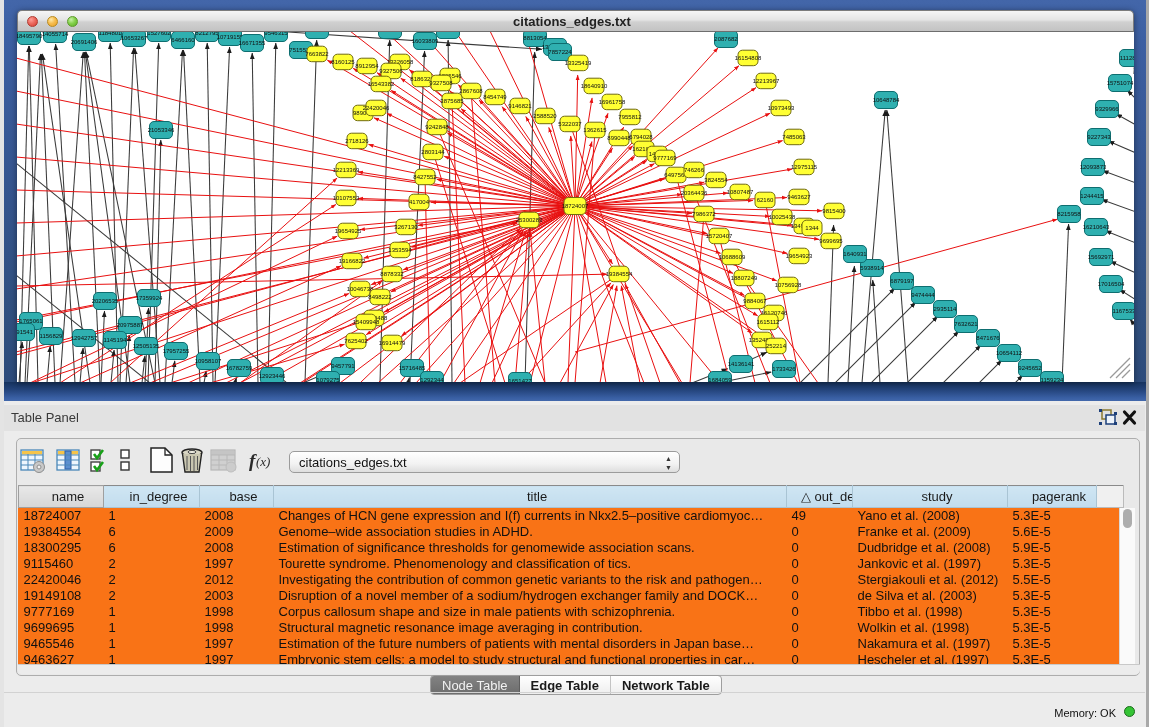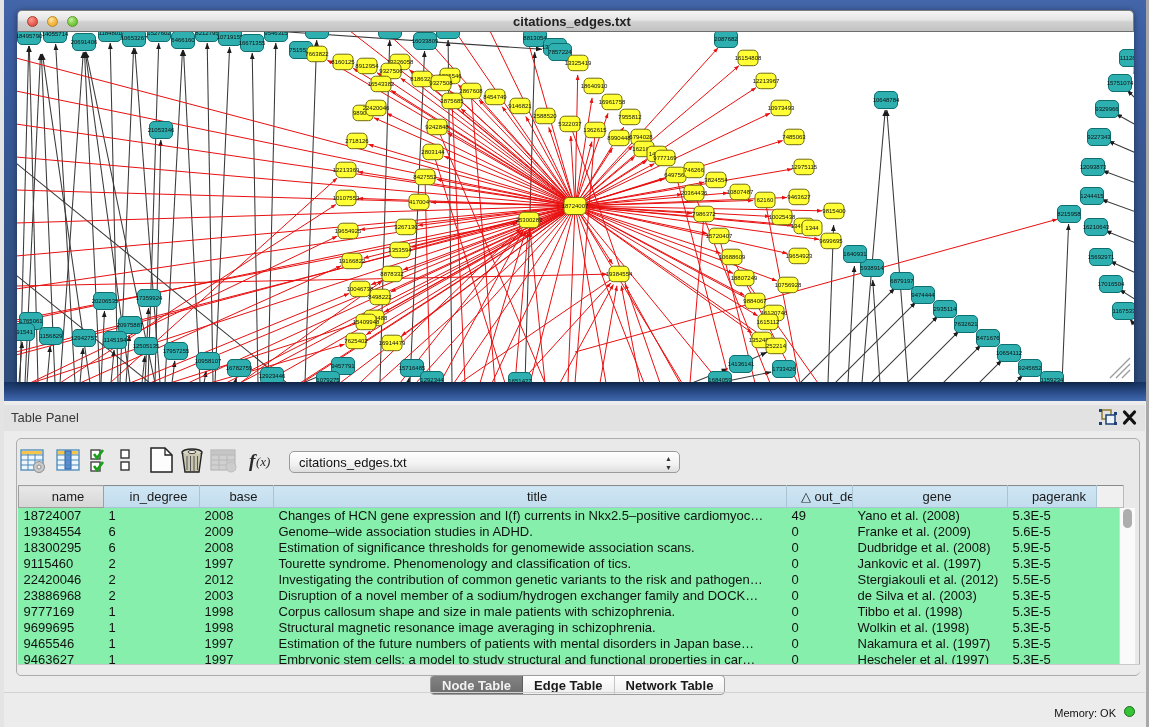--- a/index.html
+++ b/index.html
@@ -24,35 +24,35 @@
 #ptitle .t{position:absolute;left:7px;top:5px;font-size:13px;color:#393939}
 #pticons{position:absolute;right:8px;top:4px}
 #container{position:absolute;left:16px;top:37px;width:1124px;height:238px;background:#e9e9e9;
   border:1px solid #adadad;border-radius:5px}
 #toolbar{position:absolute;left:0;top:0;width:100%;height:45px}
 .dd{position:absolute;left:272px;top:12px;width:391px;height:22px;border:1px solid #9b9b9b;border-radius:5px;
   background:linear-gradient(180deg,#ffffff,#f2f2f2 60%,#dedede);font-size:13px;color:#111}
 .dd .lbl{position:absolute;left:9px;top:3px}
 .dd .arr{position:absolute;right:7px;top:2px;font-size:7px;color:#333;line-height:9px}
 table.grid{position:absolute;left:1px;top:46px;border-collapse:collapse;table-layout:fixed;width:1105px;
-  font-size:13px;background:#86efac}
+  font-size:13px;background:#f97316}
 table.grid th{height:21px;line-height:21px;font-weight:normal;color:#1a1a1a;white-space:nowrap;overflow:hidden;padding:0 0 0 14px;
   background:linear-gradient(180deg,#cfe6f3,#c2dcee);border:1px solid #a9c4d4;border-top:1px solid #8a8a8a}
 table.grid th.first{background:linear-gradient(180deg,#e8e8e8,#d6d6d6);border:1px solid #9f9f9f}
 table.grid th.last{background:#f0f0f0;border:1px solid #bbb;border-top:1px solid #8a8a8a}
 table.grid td{height:16px;line-height:16px;padding:0 0 0 5px;white-space:nowrap;overflow:hidden;color:#111}
 col.c1{width:85px}col.c2{width:96px}col.c3{width:74px}col.c4{width:513px}
 col.c5{width:66px}col.c6{width:155px}col.c7{width:89px}col.c8{width:27px}
 #vsb{position:absolute;right:4px;top:69px;width:16px;height:157px;background:#fafafa;border-left:1px solid #d8d8d8}
 #vsb .thumb{position:absolute;left:3px;top:1px;width:9px;height:19px;border-radius:5px;background:#adadad}
 #tbot{position:absolute;left:1px;bottom:1px;height:10px;width:1122px;background:#ececec;border-top:1px solid #c9c9c9;border-radius:0 0 4px 4px}
 #tabs{position:absolute;left:430px;top:274px;height:20px;border:1px solid #9e9e9e;border-radius:4px;overflow:hidden;
   background:linear-gradient(180deg,#ffffff,#eeeeee);font-size:13px;font-weight:bold;color:#1a1a1a}
 #tabs .seg{float:left;height:20px;line-height:19px;padding:0 11px;border-right:1px solid #c4c4c4}
-#tabs .seg.sel{background:linear-gradient(180deg,#838383,#6a6a6a);color:#f2f2f2;font-weight:bold;border-right:1px solid #5e5e5e}
+#tabs .seg.sel{background:linear-gradient(180deg,#838383,#6a6a6a);color:#f2f2f2;font-weight:normal;border-right:1px solid #5e5e5e}
 #tabs .seg:last-child{border-right:none}
 #status{position:absolute;left:0;top:291px;width:1145px;height:31px;border-top:1px solid #d2d2d2}
 #status .m{position:absolute;right:29px;top:14px;font-size:11px;color:#111}
 #status .led{position:absolute;right:10px;top:13px;width:11px;height:11px;border-radius:50%;
   background:#35c435;border:1px solid #1d6b1d}
 #ledge{position:absolute;left:0;top:0;width:4px;height:727px;background:#e4e4e4}
 #redge{position:absolute;right:0;top:0;width:3px;height:727px;background:#a9a9a9}
 </style></head>
 <body>
 <div id="desktop">
@@ -674,21 +674,21 @@
           <col class="c7">
           <col class="c8">
         </colgroup>
       <tbody>
           <tr>
         <th class="first">name</th>
             <th>in_degree</th>
             <th>base</th>
             <th>title</th>
         <th style="text-align:left;">△ out_de…</th>
-            <th>gene</th>
+            <th>study</th>
             <th>pagerank</th>
             <th class="last"></th>
       </tr>
       <tr>
             <td class="c1">18724007</td>
             <td class="c2">1</td>
             <td class="c3">2008</td>
             <td class="c4">Changes of HCN gene expression and I(f) currents in Nkx2.5–positive cardiomyoc…</td>
             <td class="c5">49</td>
             <td class="c6">Yano et al. (2008)</td>
@@ -729,21 +729,21 @@
             <td class="c1">22420046</td>
             <td class="c2">2</td>
             <td class="c3">2012</td>
             <td class="c4">Investigating the contribution of common genetic variants to the risk and pathogen…</td>
             <td class="c5">0</td>
             <td class="c6">Stergiakouli et al. (2012)</td>
             <td class="c7">5.5E-5</td>
             <td class="c8"></td>
           </tr>
           <tr>
-            <td class="c1">23886968</td>
+            <td class="c1">19149108</td>
             <td class="c2">2</td>
             <td class="c3">2003</td>
             <td class="c4">Disruption of a novel member of a sodium/hydrogen exchanger family and DOCK…</td>
             <td class="c5">0</td>
             <td class="c6">de Silva et al. (2003)</td>
             <td class="c7">5.3E-5</td>
             <td class="c8"></td>
           </tr>
           <tr>
             <td class="c1">9777169</td>
@@ -752,21 +752,21 @@
             <td class="c4">Corpus callosum shape and size in male patients with schizophrenia.</td>
             <td class="c5">0</td>
             <td class="c6">Tibbo et al. (1998)</td>
             <td class="c7">5.3E-5</td>
             <td class="c8"></td>
           </tr>
           <tr>
             <td class="c1">9699695</td>
             <td class="c2">1</td>
             <td class="c3">1998</td>
-            <td class="c4">Structural magnetic resonance image averaging in schizophrenia.</td>
+            <td class="c4">Structural magnetic resonance image averaging in contribution.</td>
             <td class="c5">0</td>
             <td class="c6">Wolkin et al. (1998)</td>
             <td class="c7">5.3E-5</td>
             <td class="c8"></td>
           </tr>
           <tr>
             <td class="c1">9465546</td>
             <td class="c2">1</td>
             <td class="c3">1997</td>
             <td class="c4">Estimation of the future numbers of patients with mental disorders in Japan base…</td>

